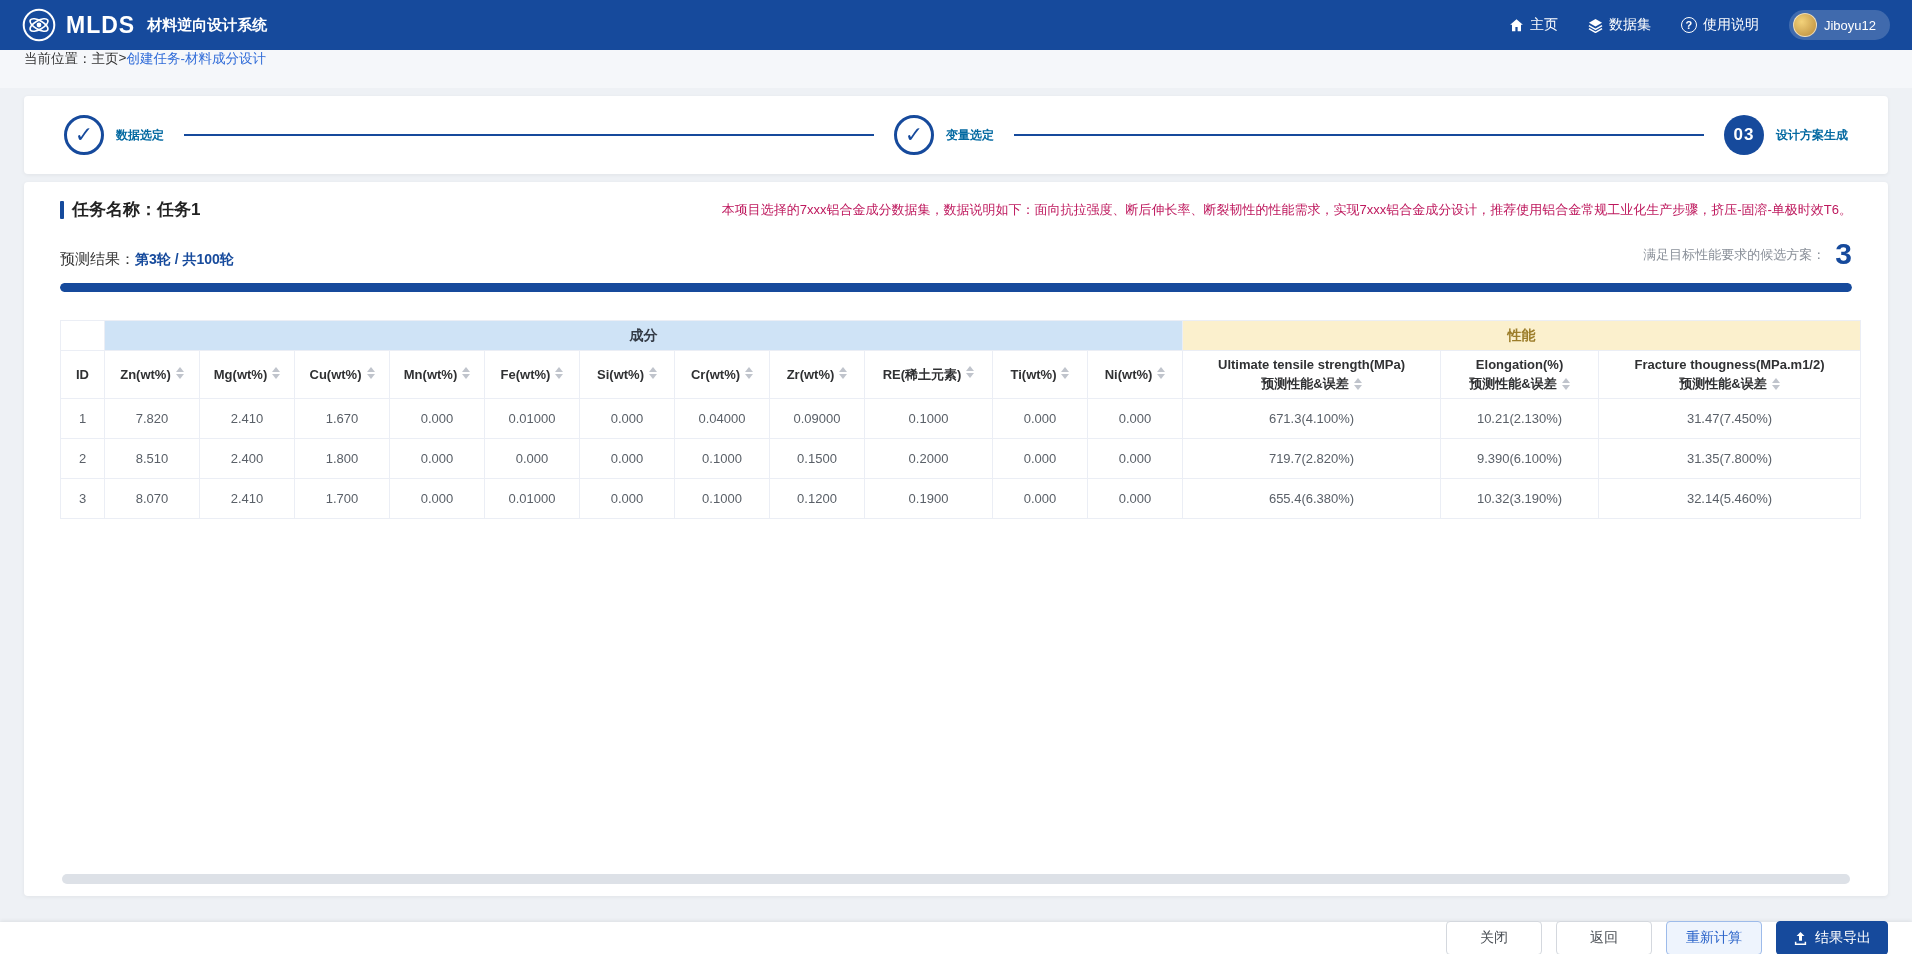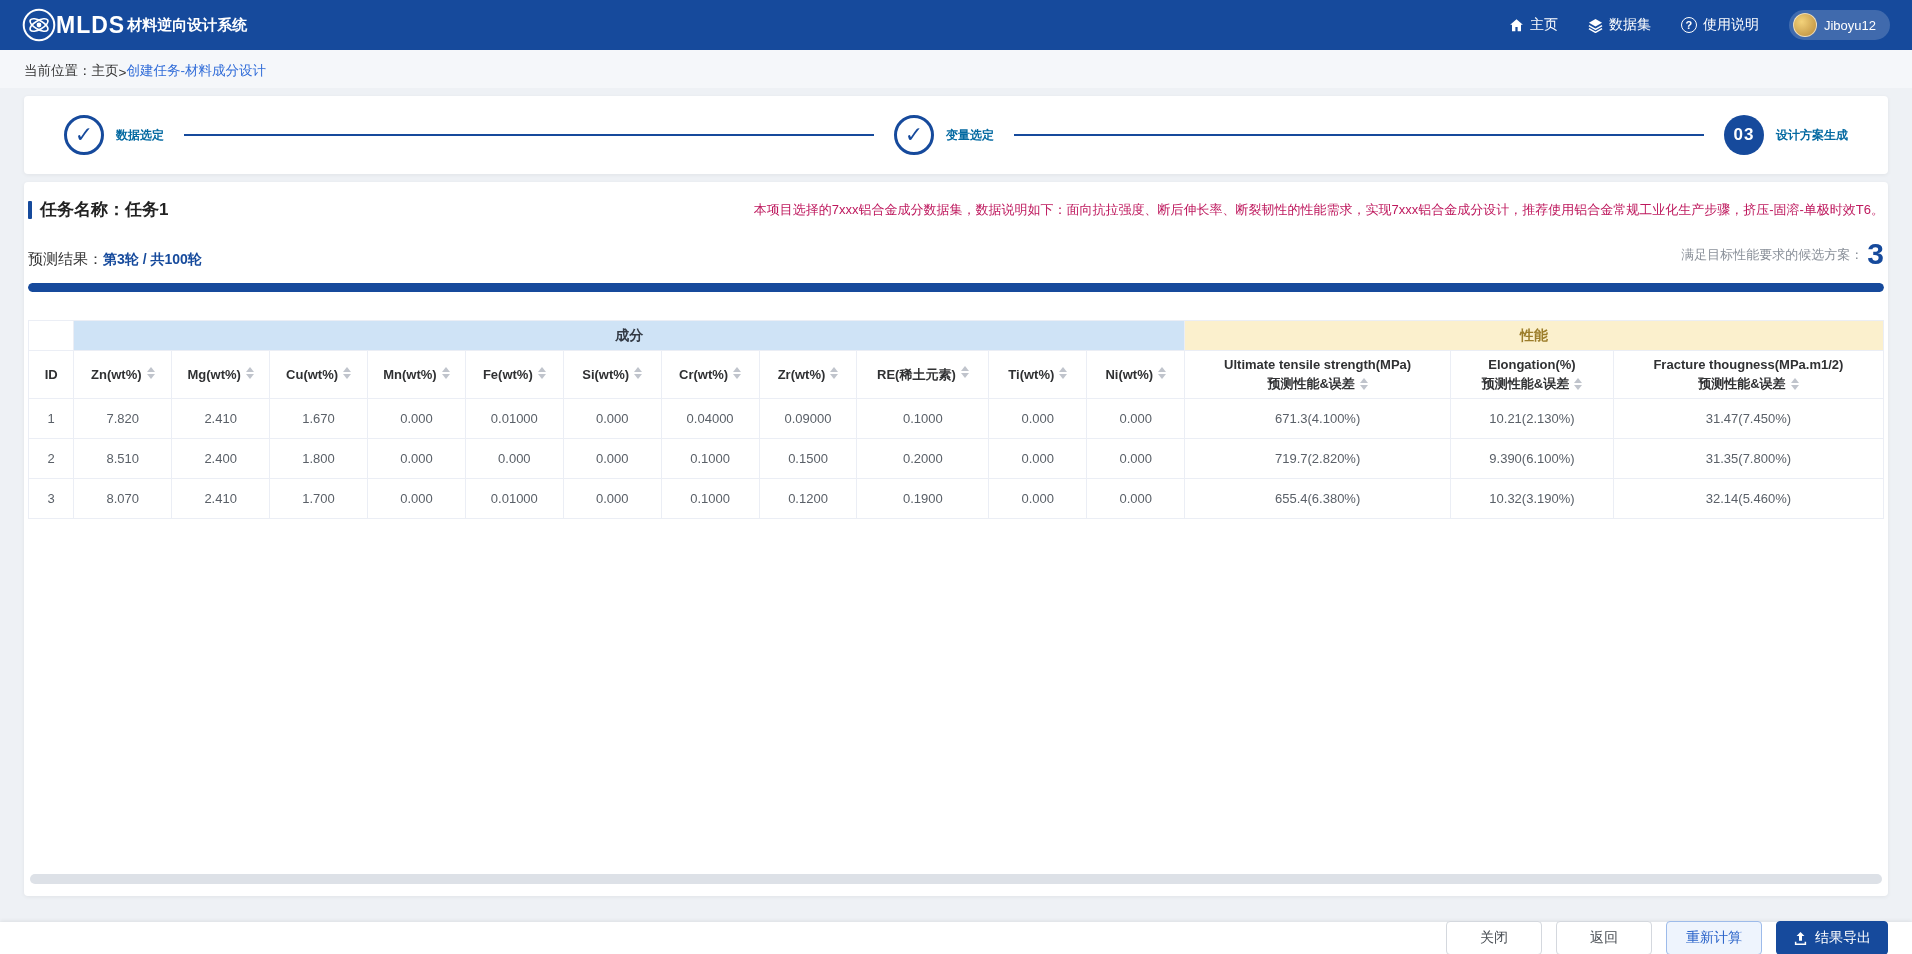--- a/index.html
+++ b/index.html
@@ -1,58 +1,58 @@
 <!DOCTYPE html>
 <html style="--accent: #164a9c; --link: #2f6bd8; --comp_band_bg: #cfe3f6; --perf_band_bg: #fbf0cd; --perf_band_text: #9c7d2a;"><head>
 <meta charset="utf-8">
 <style>
   *{box-sizing:border-box;margin:0;padding:0}
   html,body{width:1912px;height:954px}
   body{font-family:"Liberation Sans","DejaVu Sans",sans-serif;background:#eef1f5;display:flex;flex-direction:column;overflow:hidden}
 
   
   .navbar{height:50px;background:var(--accent,#164a9c);display:flex;align-items:center;justify-content:space-between;padding:0 22px;color:#fff;flex:none}
-  .nav-left{display:flex;align-items:center;gap:0}
+  .nav-left{display:flex;align-items:center;gap:10px}
   .logo{width:34px;height:34px;display:flex;align-items:center;justify-content:center}
   .brand{font-size:23px;font-weight:bold;letter-spacing:1px}
   .brand-sub{font-size:15px;font-weight:bold;margin-left:2px}
   .nav-right{display:flex;align-items:center;gap:30px}
   .nav-item{display:flex;align-items:center;gap:6px;font-size:14px;color:#fff;cursor:pointer;text-decoration:none}
   .nav-ic{display:flex;align-items:center}
   .help-circle{width:16px;height:16px;border:1.5px solid #fff;border-radius:50%;font-size:11px;font-weight:bold;display:flex;align-items:center;justify-content:center}
   .user-pill{display:flex;align-items:center;gap:7px;background:rgba(255,255,255,.18);border-radius:16px;padding:3px 14px 3px 4px;font-size:13px;cursor:pointer}
   .avatar{width:24px;height:24px;border-radius:50%;background:radial-gradient(circle at 35% 35%,#f3d27a,#b98a3a);border:1px solid rgba(255,255,255,.6)}
 
   
-  .breadcrumb{height:38px;display:flex;align-items:flex-end;padding:8px 24px;font-size:13.5px;color:#333;background:#f5f7fa;flex:none}
+  .breadcrumb{height:38px;display:flex;align-items:flex-start;padding:0 24px;font-size:13.5px;color:#333;background:#f5f7fa;flex:none}
   .bc-link{color:var(--link,#2f6bd8);text-decoration:none;cursor:pointer}
 
   
   .card{background:#fff;border-radius:4px;box-shadow:0 1px 4px rgba(0,0,0,.06);margin:0 24px}
 
   
   .stepper{margin-top:8px;height:78px;display:flex;align-items:center;padding:0 40px;flex:none}
   .step{display:flex;align-items:center;gap:12px;white-space:nowrap}
   .step-circle{width:40px;height:40px;border-radius:50%;display:flex;align-items:center;justify-content:center;font-weight:bold;flex:none}
   .step.done .step-circle{border:3px solid var(--accent,#164a9c);color:var(--accent,#164a9c);font-size:22px;background:#fff}
   .step.current .step-circle{background:var(--accent,#164a9c);color:#fff;font-size:17px;letter-spacing:1px}
   .step-label{font-size:12px;color:#0369a1;font-weight:700}
   .sline{flex:1;height:2px;background:var(--accent,#164a9c);margin:0 20px}
 
   
-  .main{margin-top:8px;height:714px;display:flex;flex-direction:column;padding:16px 4px 10px;flex:none}
+  .main{margin-top:8px;height:714px;display:flex;flex-direction:column;padding:16px 36px 10px;flex:none}
   .title-row{display:flex;align-items:center;justify-content:space-between;gap:30px}
   .task-title{display:flex;align-items:center;font-size:17px;font-weight:bold;color:#222;white-space:nowrap}
   .task-bar{width:4px;height:18px;background:var(--accent,#164a9c);margin-right:8px;border-radius:1px}
   .desc{flex:1;text-align:right;font-size:13px;color:#be185d;white-space:nowrap;overflow:hidden;text-overflow:ellipsis}
   .result-row{display:flex;align-items:flex-end;justify-content:space-between;margin-top:18px}
   .pr-left{display:flex;align-items:baseline}
   .pr-label{font-size:15px;color:#333}
   .round{font-size:14px;font-weight:bold;color:var(--accent,#164a9c);margin-left:0}
-  .cand-wrap{display:flex;align-items:flex-end;gap:4px}
+  .cand-wrap{display:flex;align-items:flex-end;gap:10px}
   .cand-label{font-size:13px;color:#8a9099;padding-bottom:5px}
   .cand-num{font-size:30px;font-weight:bold;color:var(--accent,#164a9c);line-height:1}
   .progress{height:9px;background:#e9edf2;border-radius:5px;margin-top:14px;overflow:hidden}
   .progress-fill{height:100%;background:var(--accent,#164a9c);border-radius:5px}
 
   
   .table-wrap{margin-top:28px}
   table{border-collapse:collapse;width:100%;table-layout:fixed;font-size:13px}
   th,td{border:1px solid #ebeef5;text-align:center;color:#5a6068;padding:0 4px;overflow:hidden;white-space:nowrap}
   thead th{color:#303133;font-weight:bold}

